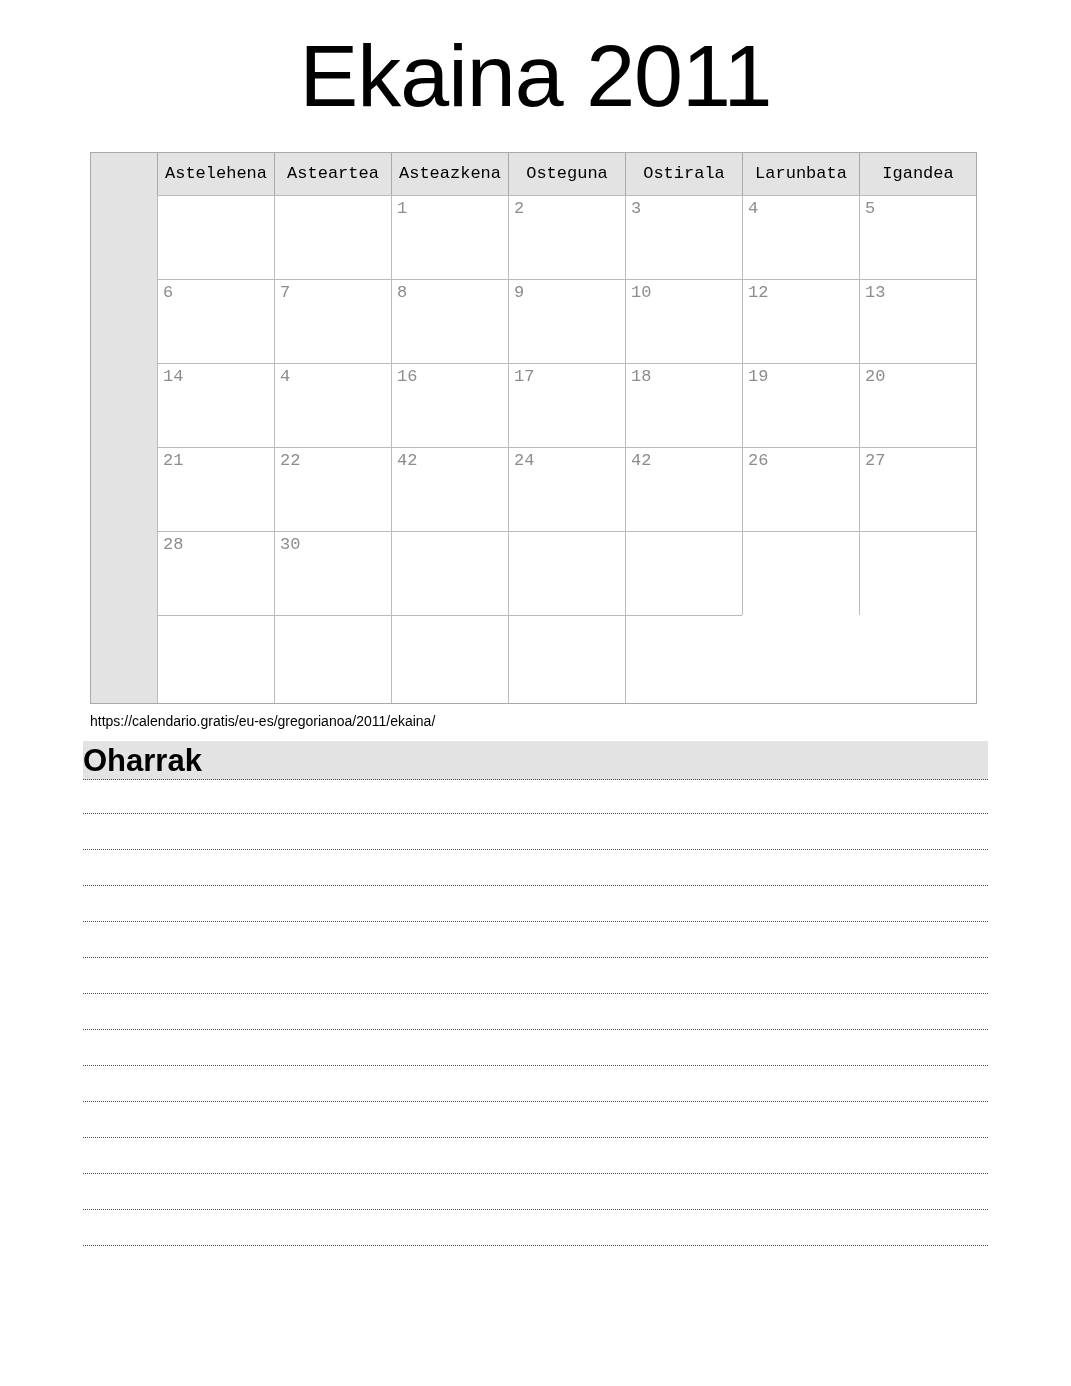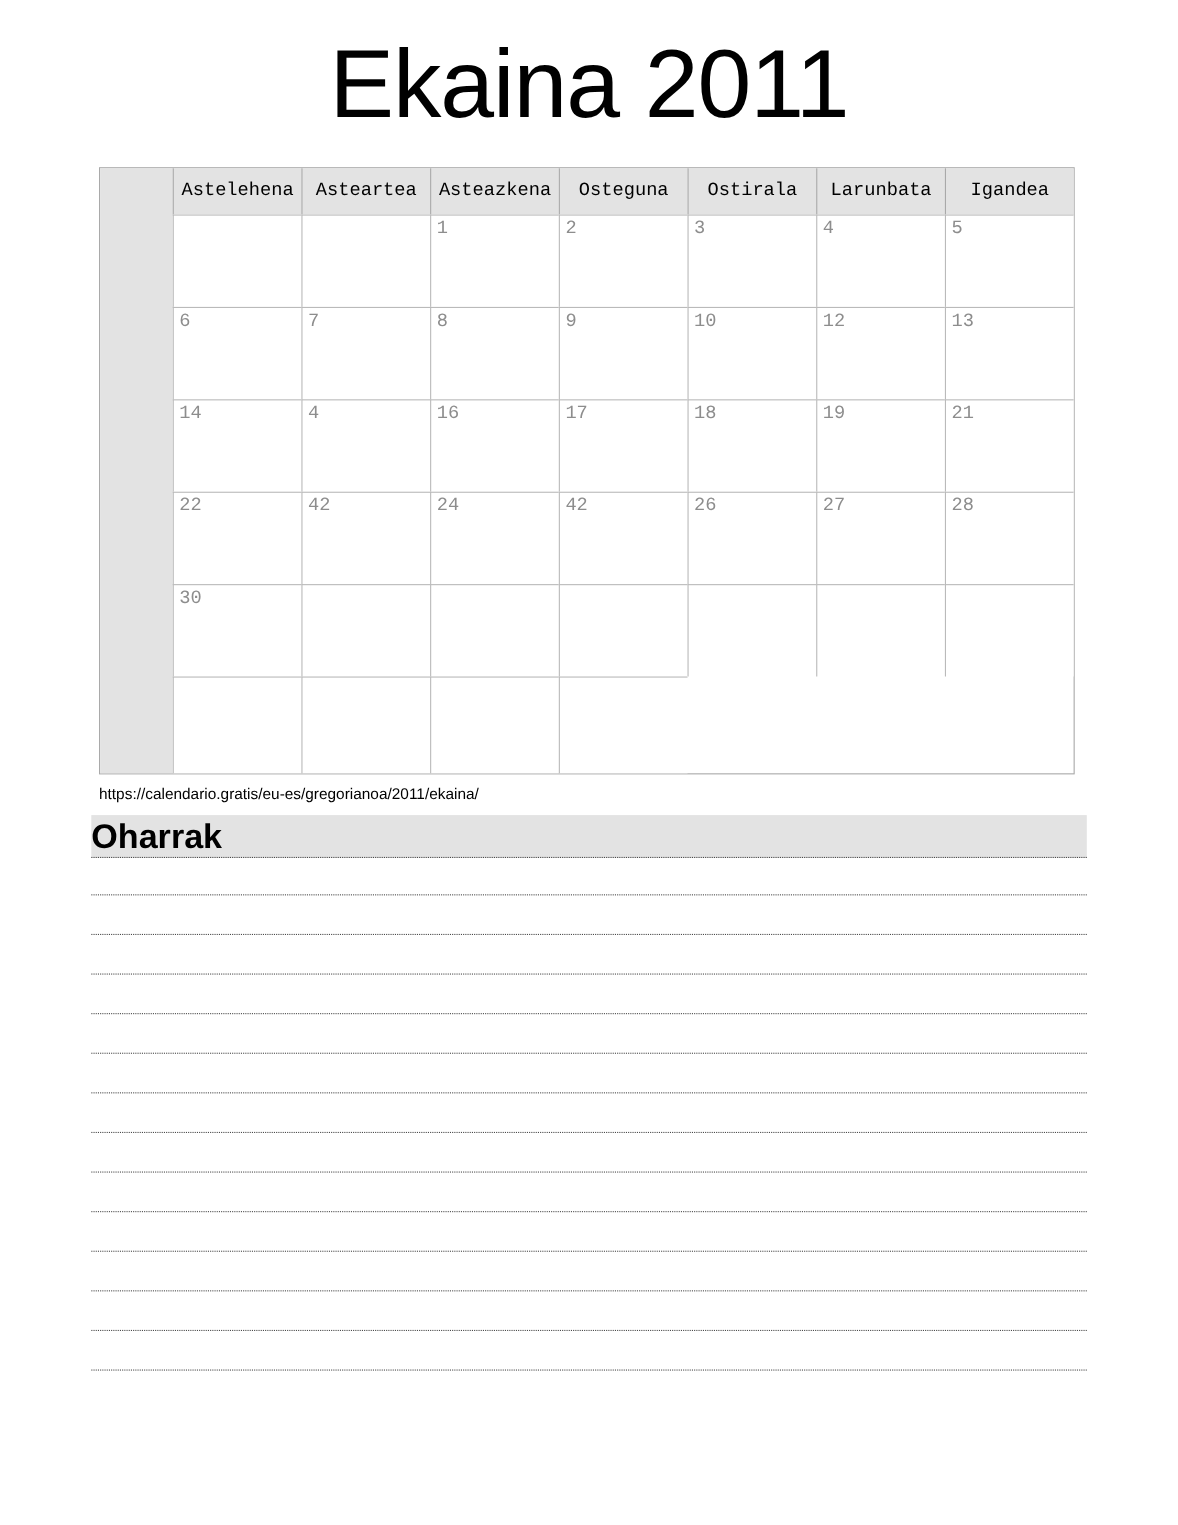--- a/index.html
+++ b/index.html
@@ -120,20 +120,21 @@
     <div class="dcell">12</div>
 
     <div class="dcell">13</div>
     <div class="dcell">14</div>
     <div class="dcell">4</div>
     <div class="dcell">16</div>
     <div class="dcell">17</div>
     <div class="dcell">18</div>
     <div class="dcell">19</div>
 
+    <div class="dcell">20</div>
     <div class="dcell">21</div>
     <div class="dcell">22</div>
     <div class="dcell">42</div>
     <div class="dcell">24</div>
     <div class="dcell">42</div>
     <div class="dcell">26</div>
 
     <div class="dcell">27</div>
     <div class="dcell">28</div>
     <div class="dcell">30</div>

